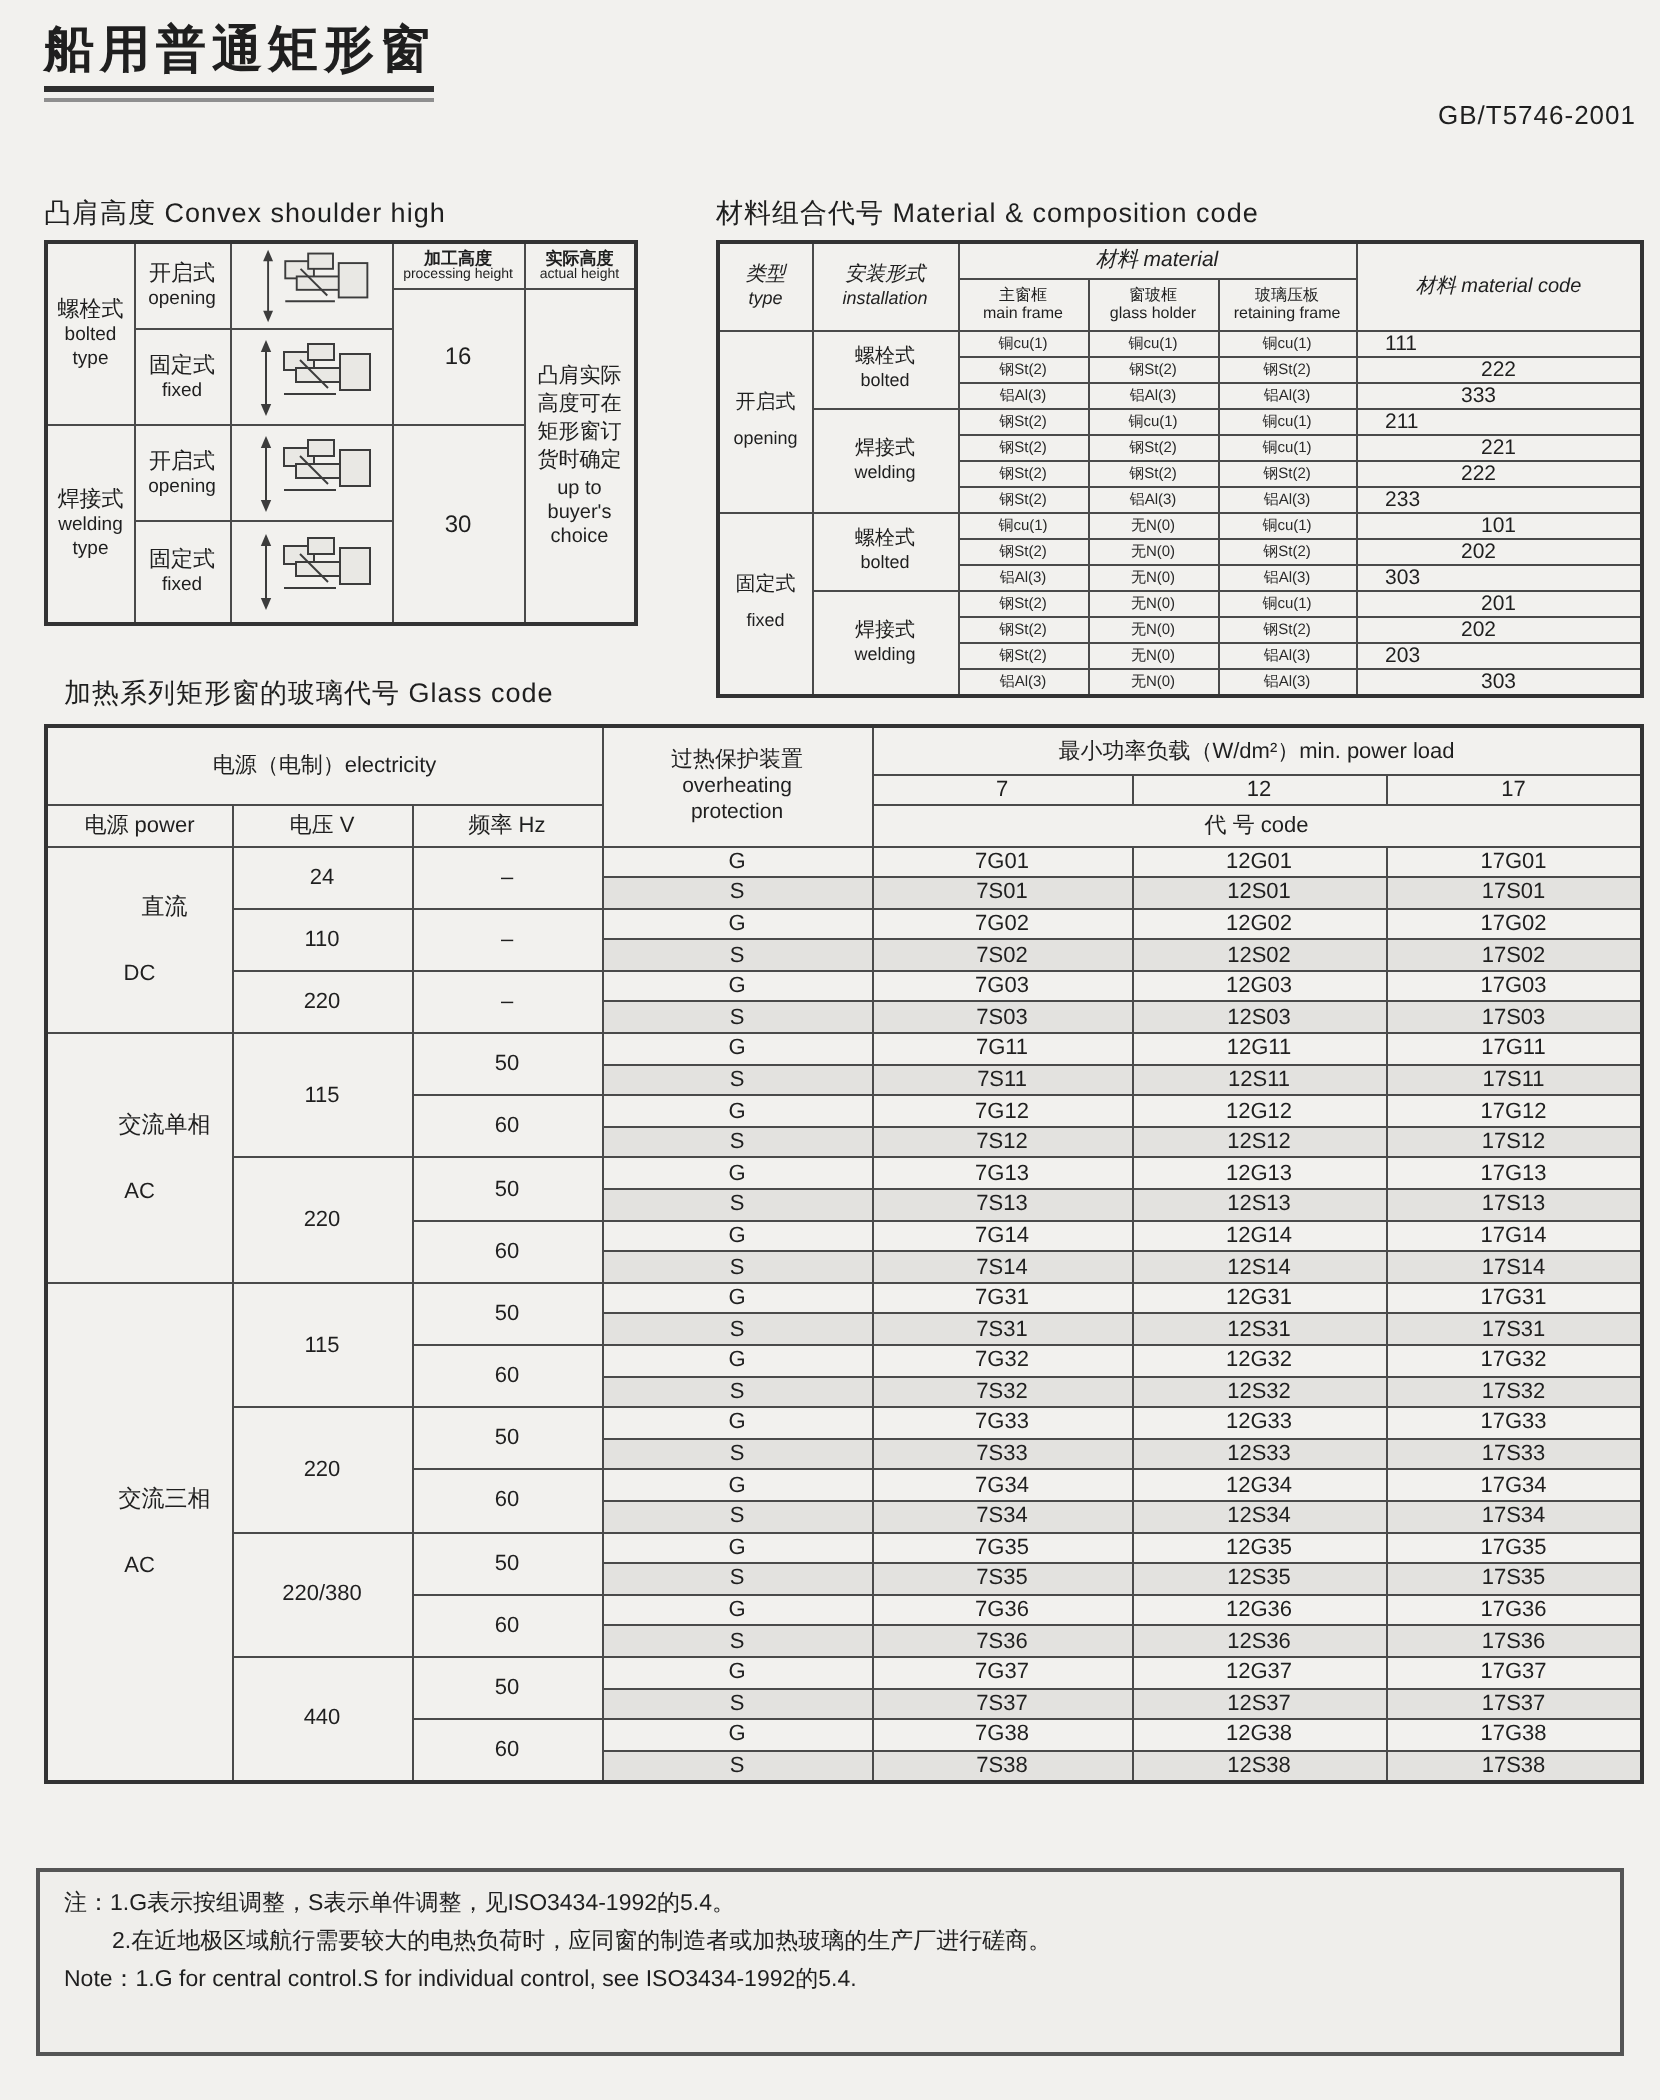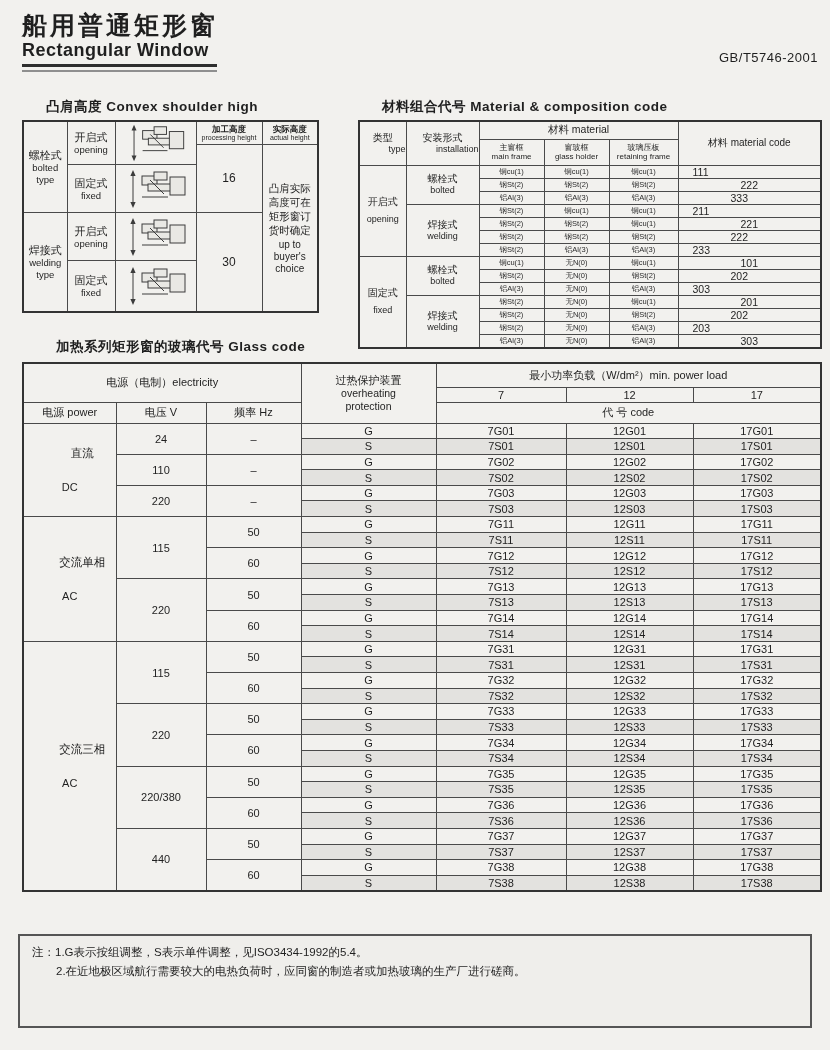--- a/index.html
+++ b/index.html
@@ -8,21 +8,21 @@
     background:#f2f1ee;color:#1f1f1f;
     font-family:"Liberation Sans","DejaVu Sans",sans-serif;
     overflow:hidden;
   }
   
   .doc-header{position:absolute;left:22px;top:12px;}
   .title-zh{font-size:25px;font-weight:bold;letter-spacing:3px;line-height:1.1;}
   .title-en{font-size:18px;font-weight:bold;letter-spacing:.5px;line-height:1.2;}
   .title-rule{width:195px;height:3px;border-top:3px solid #2e2e2e;border-bottom:2px solid #8f8f8f;margin-top:3px;}
   .standard-code{position:absolute;right:12px;top:50px;font-size:13px;letter-spacing:.5px;}
-  .section-title{position:absolute;font-size:13.5px;font-weight:bold;letter-spacing:.5px;margin-left:24px;}
+  .section-title{position:absolute;font-size:13.5px;font-weight:normal;letter-spacing:.5px;}
   #convex-title{left:22px;top:98px;}
   #material-title{left:358px;top:98px;}
   #glass-title{left:32px;top:338px;}
 
   
   table{border-collapse:collapse;table-layout:fixed;position:absolute;background:transparent;}
   td{border:1px solid #4a4a4a;text-align:center;vertical-align:middle;padding:0;overflow:hidden;}
   .convex-table,.material-table,.glass-table{border:2px solid #333;}
 
   
@@ -33,23 +33,23 @@
   .convex-table .en{font-size:9.5px;line-height:12px;}
   .convex-table .hzh{font-size:8.5px;font-weight:bold;line-height:10px;}
   .convex-table .hen{font-size:7px;line-height:8px;}
   .convex-table .pv{font-size:12px;}
   .convex-table .actual-note .note-zh{font-size:10.5px;line-height:14px;width:48px;margin:0 auto;word-break:break-all;}
   .convex-table .actual-note .note-en{font-size:10px;line-height:12px;width:44px;margin:2px auto 0;}
   .diag-cell svg{display:block;margin:0 auto;}
 
   
   .material-table{left:358px;top:120px;width:462px;}
-  .material-table .mh1{height:18px;} .material-table .mh2{height:26px;}
+  .material-table .mh1{height:18px;font-style:italic;} .material-table .mh2{height:26px;}
   .material-table thead .zh{font-size:10px;line-height:12px;}
-  .material-table thead .en{font-size:9px;line-height:10px;text-align:right;}
+  .material-table thead .en{font-size:9px;line-height:10px;}
   .material-table thead .szh{font-size:8px;line-height:9px;}
   .material-table thead .sen{font-size:8px;line-height:9px;}
   .material-table .mgroup{font-size:10.5px;}
   .material-table .mcodehdr{font-size:10px;}
   #material-body tr{height:9.8px;}
   #material-body .mat{font-size:7.5px;line-height:9px;color:#2a2a2a;}
   #material-body .mtype .zh,#material-body .minst .zh{font-size:10px;line-height:12px;}
   #material-body .mtype .en,#material-body .minst .en{font-size:9px;line-height:11px;}
   #material-body .mtype .zh{margin-bottom:6px;}
   #material-body .mcode{font-size:10.5px;}
@@ -80,21 +80,20 @@
   .note-indent{padding-left:24px;}
   .note-indent2{padding-left:32px;}
 </style>
 </head>
 <body>
 
 <div class="page">
 
   <div class="doc-header">
     <div class="title-zh">船用普通矩形窗</div>
-    <div class="title-en">Rectangular Window</div>
     <div class="title-rule"></div>
   </div>
   <div class="standard-code">GB/T5746-2001</div>
 
   <div class="section-title" id="convex-title">凸肩高度 Convex shoulder high</div>
   <table class="convex-table">
     <colgroup>
       <col style="width:44px">
         <col style="width:48px">
         <col style="width:81px">
@@ -620,15 +619,16 @@
           <td class="gcode">7S38</td>
           <td class="gcode">12S38</td>
           <td class="gcode">17S38</td>
         </tr>
       </tbody>
   </table>
 
   <div class="notes">
     <div class="note-line">注：1.G表示按组调整，S表示单件调整，见ISO3434-1992的5.4。</div>
     <div class="note-line note-indent">2.在近地极区域航行需要较大的电热负荷时，应同窗的制造者或加热玻璃的生产厂进行磋商。</div>
+    <div class="note-line">Note：1.G for central control.S for individual control, see ISO3434-1992的5.4.</div>
   </div>
 
 </div>
 
 </body></html>

